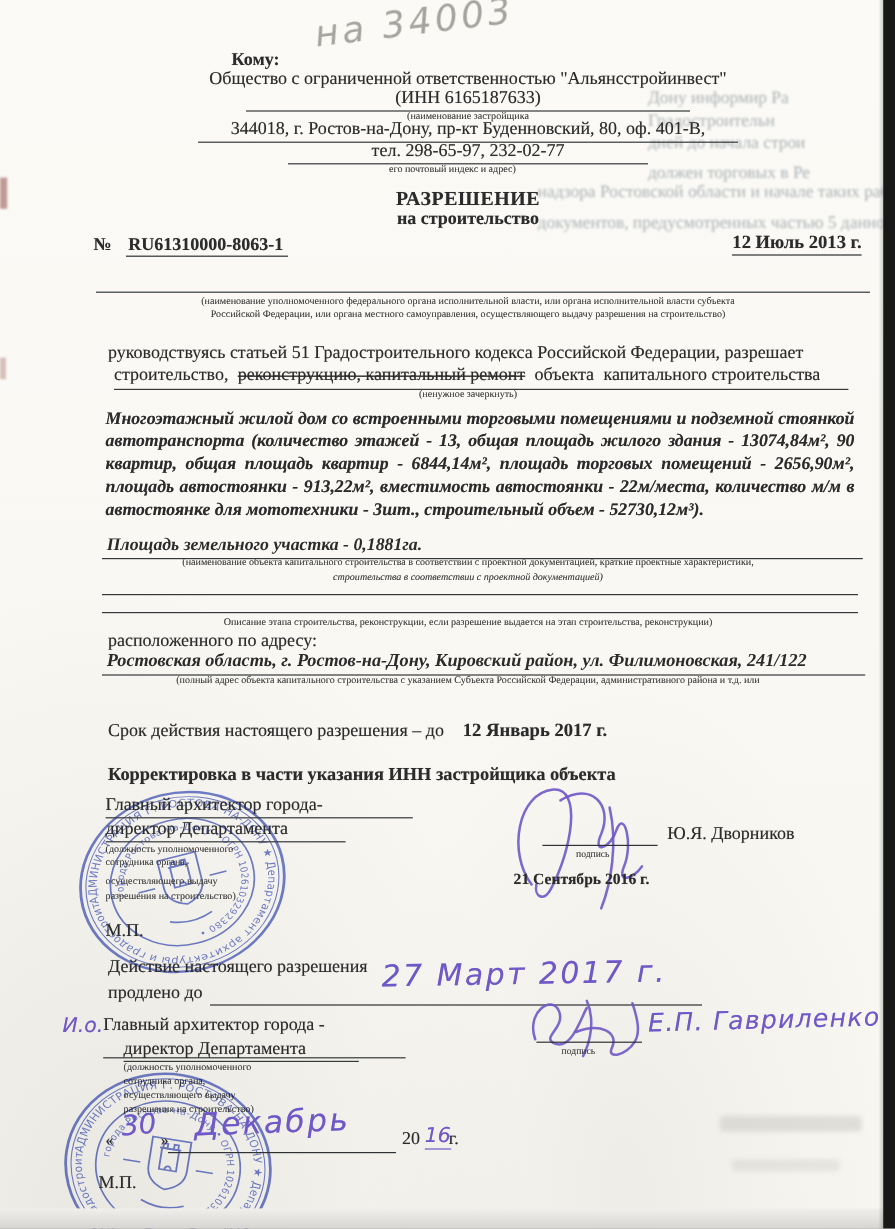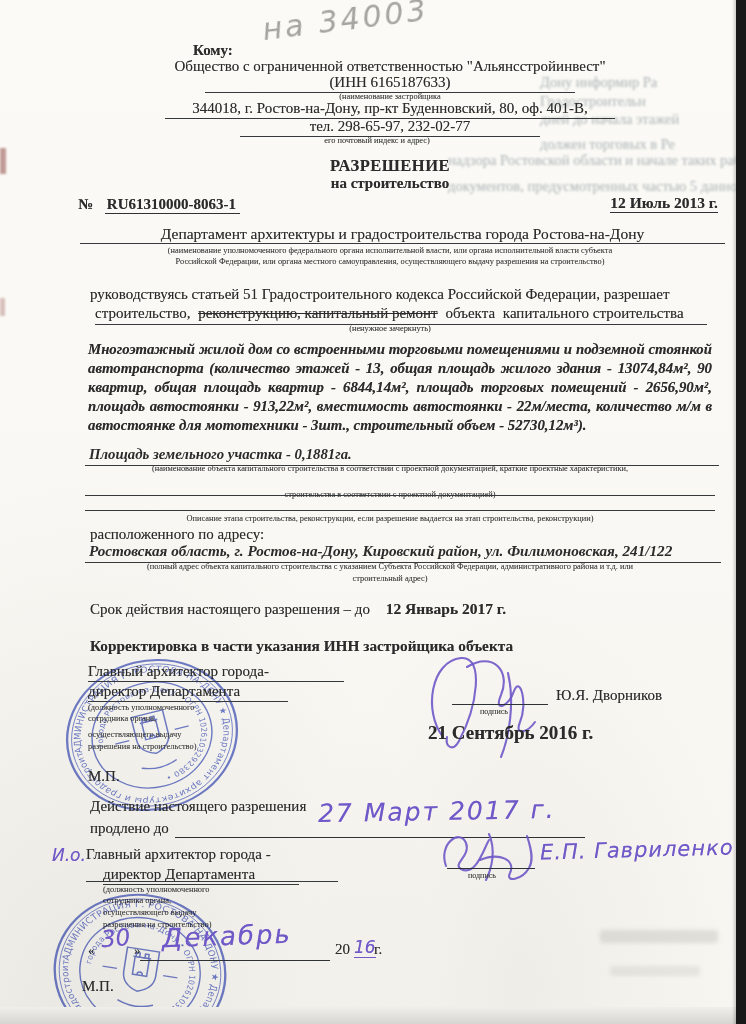--- a/index.html
+++ b/index.html
@@ -46,21 +46,21 @@
   <div class="abs edge-band"></div>
   <div class="abs edge-soft"></div>
   <div class="abs bottom-band"></div>
   <div class="abs redmark" style="left:0;top:148px;width:6px;height:26px;"></div>
   <div class="abs redmark" style="left:0;top:298px;width:5px;height:18px;opacity:.6;"></div>
   <div class="abs smudge" style="left:600px;top:930px;width:118px;height:13px;"></div>
   <div class="abs smudge" style="left:610px;top:966px;width:90px;height:10px;opacity:.7;"></div>
 
   <div class="abs bleed" style="left:540px;top:74px;width:196px;">Дону  информир          Ра</div>
   <div class="abs bleed" style="left:540px;top:93px;width:196px;">Градостроительн</div>
-  <div class="abs bleed" style="left:540px;top:111px;width:196px;">дней  до  начала  этажей</div>
+  <div class="abs bleed" style="left:540px;top:111px;width:196px;">дней  до  начала  строи</div>
   <div class="abs bleed" style="left:540px;top:136px;width:196px;">должен  торговых  в  Ре</div>
   <div class="abs bleed" style="left:448px;top:152px;width:288px;">надзора  Ростовской  области  и  начале  таких  работ  с  приложением</div>
   <div class="abs bleed" style="left:448px;top:178px;width:288px;">документов,  предусмотренных  частью  5  данной  статьи.</div>
 
   <div class="abs pencil" style="left:262px;top:2px;font-size:30px;transform:rotate(-7deg);letter-spacing:3px;">на 34003</div>
 
   <div class="abs t b" style="left:193px;top:42px;">Кому:</div>
   <div class="abs t ctr" style="left:60px;top:58px;width:660px;">Общество с ограниченной ответственностью "Альянсстройинвест"</div>
   <div class="abs t ctr ul" style="left:205px;top:74px;width:370px;padding-bottom:1px;">(ИНН 6165187633)</div>
   <div class="abs fine ctr" style="left:60px;top:92px;width:660px;">(наименование застройщика</div>
@@ -70,47 +70,45 @@
 
   <div class="abs t b ctr" style="left:60px;top:157px;width:660px;font-size:16.5px;letter-spacing:0.5px;">РАЗРЕШЕНИЕ</div>
   <div class="abs t b ctr" style="left:60px;top:175px;width:660px;">на строительство</div>
 
   <div class="abs t b" style="left:78px;top:196px;">
     <span>№</span>
     <span class="ul2" style="margin-left:8px;padding:0 4px 1px 2px;">RU61310000-8063-1</span>
   </div>
   <div class="abs t b ul2" style="right:28px;top:194px;padding-bottom:1px;font-size:15.5px;">12 Июль 2013 г.</div>
 
-  <div class="abs t ctr" style="left:85px;top:225px;width:635px;font-size:15.5px;">Департамент архитектуры и градостроительства города Ростова-на-Дону</div>
   <div class="abs ul" style="left:80px;top:228px;width:645px;height:15px;"></div>
   <div class="abs fine ctr" style="left:60px;top:246px;width:660px;">(наименование уполномоченного федерального органа исполнительной власти, или органа исполнительной власти субъекта</div>
   <div class="abs fine ctr" style="left:60px;top:257px;width:660px;">Российской Федерации, или органа местного самоуправления, осуществляющего выдачу разрешения на строительство)</div>
 
   <div class="abs t" style="left:90px;top:286px;">руководствуясь  статьей 51 Градостроительного кодекса Российской Федерации, разрешает</div>
   <div class="abs t ul" style="left:95px;top:305px;width:612px;padding-bottom:2px;">
     <span>строительство,</span>
     <span class="strike" style="margin-left:4px;">реконструкцию, капитальный ремонт</span>
     <span style="margin-left:4px;">объекта</span>
     <span style="margin-left:4px;">капитального строительства</span>
   </div>
   <div class="abs fine ctr" style="left:60px;top:324px;width:660px;">(ненужное зачеркнуть)</div>
 
   <div class="abs bi" style="left:88px;top:340px;width:624px;font-size:14.8px;line-height:19px;text-align:justify;text-shadow:0 0 0.5px rgba(40,40,40,0.5);">Многоэтажный жилой дом со встроенными торговыми помещениями и подземной стоянкой автотранспорта (количество этажей - 13, общая площадь жилого здания - 13074,84м², 90 квартир, общая площадь квартир - 6844,14м², площадь торговых помещений - 2656,90м², площадь автостоянки - 913,22м², вместимость автостоянки - 22м/места, количество м/м в автостоянке для мототехники - 3шт., строительный объем - 52730,12м³).</div>
   <div class="abs bi ul" style="left:85px;top:446px;width:630px;padding:0 0 2px 4px;font-size:14.8px;">Площадь земельного участка - 0,1881га.</div>
   <div class="abs fine ctr" style="left:60px;top:464px;width:660px;">(наименование объекта капитального строительства в соответствии с проектной документацией, краткие проектные характеристики,</div>
-  <div class="abs fine ctr" style="left:60px;top:490px;width:660px;">строительства в соответствии с проектной документацией)</div>
+  <div class="abs fine ctr" style="left:60px;top:476px;width:660px;font-style:italic;">строительства в соответствии с проектной документацией)</div>
 
   <div class="abs ul" style="left:85px;top:481px;width:630px;height:14px;"></div>
   <div class="abs ul" style="left:85px;top:496px;width:630px;height:14px;"></div>
   <div class="abs fine ctr" style="left:60px;top:514px;width:660px;">Описание этапа строительства, реконструкции, если разрешение выдается на этап строительства, реконструкции)</div>
 
   <div class="abs t" style="left:90px;top:526px;">расположенного по адресу:</div>
   <div class="abs bi ul" style="left:85px;top:542px;width:632px;padding:0 0 2px 4px;font-size:15.2px;">Ростовская область, г. Ростов-на-Дону, Кировский район, ул. Филимоновская, 241/122</div>
   <div class="abs fine ctr" style="left:60px;top:562px;width:660px;">(полный адрес объекта капитального строительства с указанием Субъекта Российской Федерации, административного района и т.д. или</div>
-  <div class="abs fine ctr" style="left:60px;top:574px;width:660px;">строительный адрес)</div>
 
   <div class="abs t" style="left:90px;top:600px;">
     <span>Срок действия настоящего разрешения – до</span>
     <span class="b" style="margin-left:12px;font-size:15.5px;">12 Январь 2017 г.</span>
   </div>
 
   <div class="abs t b" style="left:90px;top:637px;font-size:15.3px;">Корректировка в части указания ИНН застройщика объекта</div>
 
   <svg class="abs stamp" style="left:62px;top:645px;transform:rotate(-14deg) scaleY(0.87);" width="180" height="180" viewBox="0 0 200 200">
     <circle class="shape" cx="100" cy="100" r="95" stroke-width="2.6"></circle>
@@ -141,21 +139,21 @@
   <div class="abs t" style="left:88px;top:768px;">М.П.</div>
 
   <svg class="abs sig" style="left:415px;top:645px;" width="175" height="115" viewBox="0 0 175 115">
     <path d="M28,92 C8,66 16,16 46,13 C70,11 62,62 44,96 C38,107 30,102 32,92"></path>
     <path d="M52,22 C78,6 96,26 86,50 C78,68 94,62 99,46 C105,30 113,58 105,77 C99,92 113,87 120,77"></path>
     <path d="M93,28 C100,58 94,92 86,112"></path>
   </svg>
   <div class="abs ul2" style="left:452px;top:690px;width:96px;height:14px;"></div>
   <div class="abs fine" style="left:480px;top:707px;font-size:8px;">подпись</div>
   <div class="abs t" style="left:556px;top:687px;">Ю.Я. Дворников</div>
-  <div class="abs t b" style="left:428px;top:724px;font-size:19px;">21 Сентябрь 2016 г.</div>
+  <div class="abs t b" style="left:428px;top:724px;font-size:13px;">21 Сентябрь 2016 г.</div>
 
   <div class="abs t" style="left:90px;top:798px;">Действие настоящего разрешения</div>
   <div class="abs t" style="left:90px;top:820px;">продлено до</div>
   <div class="abs ul2" style="left:175px;top:822px;width:410px;height:15px;"></div>
   <div class="abs hand" style="left:318px;top:797px;font-size:25px;letter-spacing:2px;transform:rotate(-1deg);">27 Март 2017 г.</div>
 
   <div class="abs hand" style="left:52px;top:845px;font-size:17px;">И.о.</div>
   <div class="abs t ul" style="left:86px;top:846px;width:252px;padding-bottom:18px;">Главный архитектор города -</div>
   <div class="abs t ul" style="left:103px;top:866px;width:196px;padding-bottom:1px;">директор Департамента</div>
   <div class="abs fine" style="left:103px;top:885px;">(должность уполномоченного</div>

